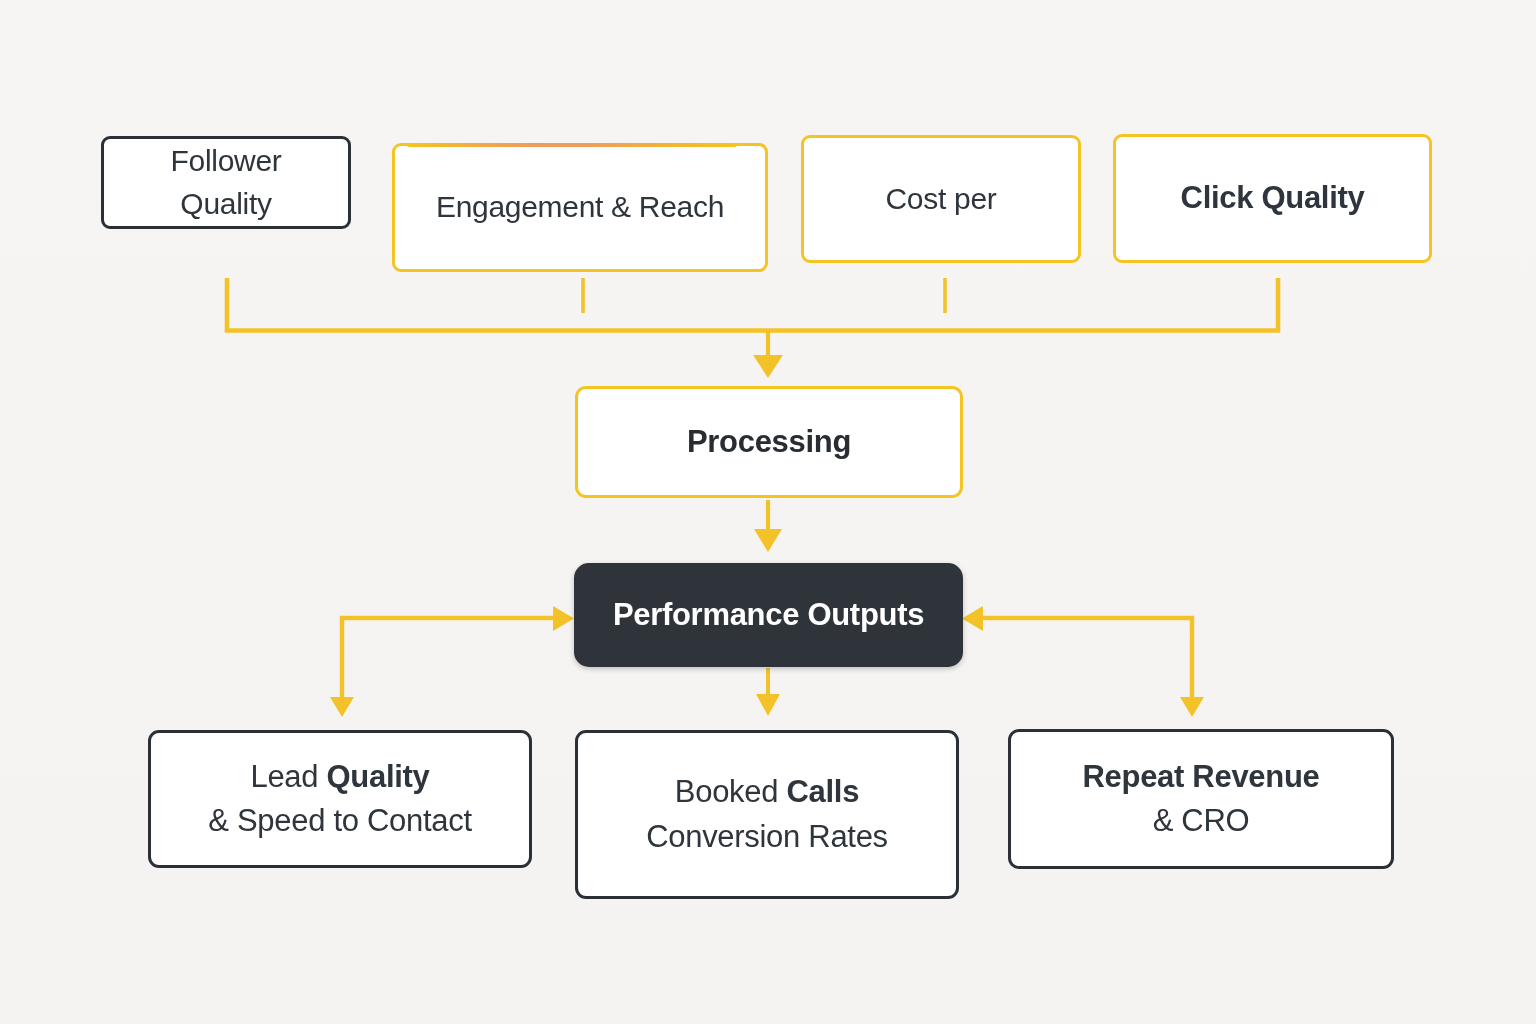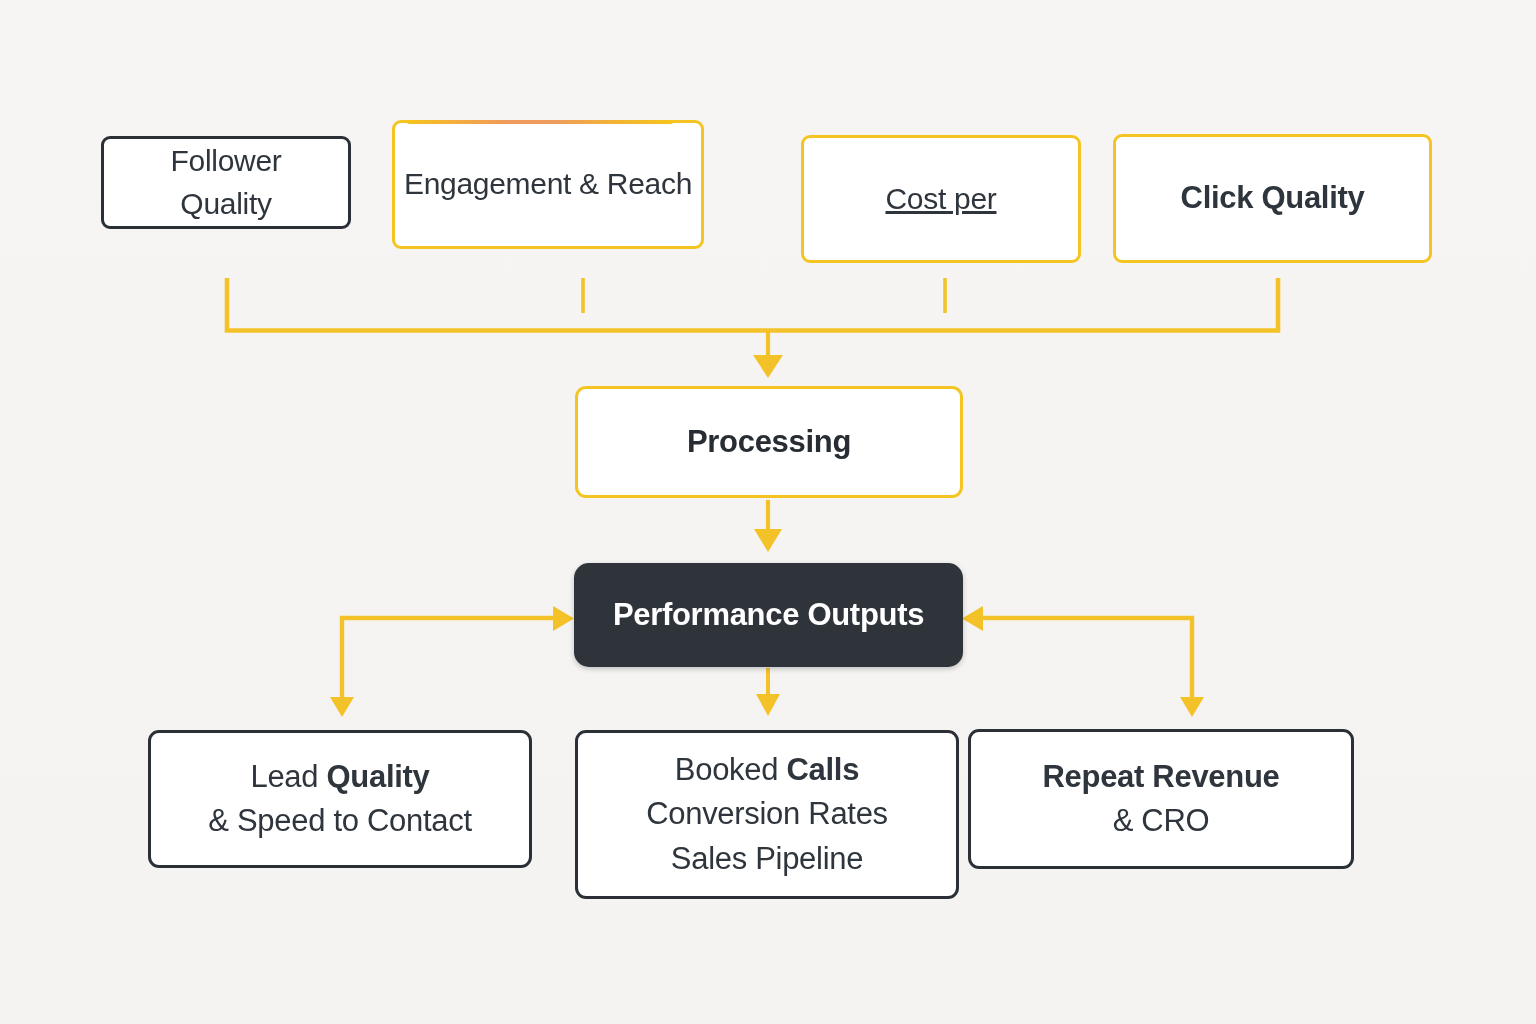--- a/index.html
+++ b/index.html
@@ -32,31 +32,31 @@
     color: #2f353c;
     font-size: 30px;
     line-height: 1.42;
     letter-spacing: -0.3px;
   }
   .dark-border  { border: 3px solid #2b3037; border-radius: 9px; }
   .yellow-border{ border: 3px solid #f4c422; border-radius: 9px; }
   .bold { font-weight: bold; }
 
   #node-follower       { left: 101px; top: 136px; width: 250px; height: 93px; }
-  #node-engagement     { left: 392px; top: 120px; width: 312px; height: 129px; }
-  #node-cost           { left: 801px; top: 135px; width: 280px; height: 128px; text-decoration: underline; }
+  #node-engagement     { left: 392px; top: 143px; width: 376px; height: 129px; }
+  #node-cost           { left: 801px; top: 135px; width: 280px; height: 128px; }
   #node-click          { left: 1113px; top: 134px; width: 319px; height: 129px; font-weight: bold; font-size: 31px; align-items: center; }
   #node-processing     { left: 575px; top: 386px; width: 388px; height: 112px; font-weight: bold; font-size: 31px; border-radius: 11px; color: #272d33; align-items: center; }
   #node-performance    { left: 574px; top: 563px; width: 389px; height: 104px;
                          background: #2f343b; border: none; border-radius: 15px;
                          color: #ffffff; font-weight: bold; font-size: 31px;
                          box-shadow: 0 2px 5px rgba(40,45,52,0.25); }
   #node-lead           { left: 148px; top: 730px; width: 384px; height: 138px; border-radius: 11px; font-size: 31px; }
   #node-booked         { left: 575px; top: 730px; width: 384px; height: 169px; border-radius: 11px; font-size: 31px; text-align: center; }
-  #node-repeat         { left: 968px; top: 729px; width: 386px; height: 140px; border-radius: 11px; font-size: 31px; }
+  #node-repeat         { left: 1008px; top: 729px; width: 386px; height: 140px; border-radius: 11px; font-size: 31px; }
 
   .grad-top {
     position: absolute;
     top: -3.5px; left: 12px; right: 28px;
     height: 4px;
     border-radius: 3px;
     background: linear-gradient(90deg,
       #f5c51c 0%, #f3ab41 20%, #ef9a5d 38%, #ee9c5e 55%,
       #f2b235 78%, #f5c51c 100%);
   }
@@ -134,21 +134,20 @@
   <div class="node" id="node-performance">
     <div class="label">Performance Outputs</div>
   </div>
 
   <div class="node dark-border" id="node-booked">
     <div class="label">
       <div>
         <span>Booked </span><span class="bold">Calls</span>
       </div>
       <div>Conversion Rates</div>
-      <div>Sales Pipeline</div>
     </div>
   </div>
 
   <div class="node dark-border" id="node-repeat">
     <div class="label">
       <div class="bold">Repeat Revenue</div>
       <div>&amp; CRO</div>
     </div>
   </div>
 

